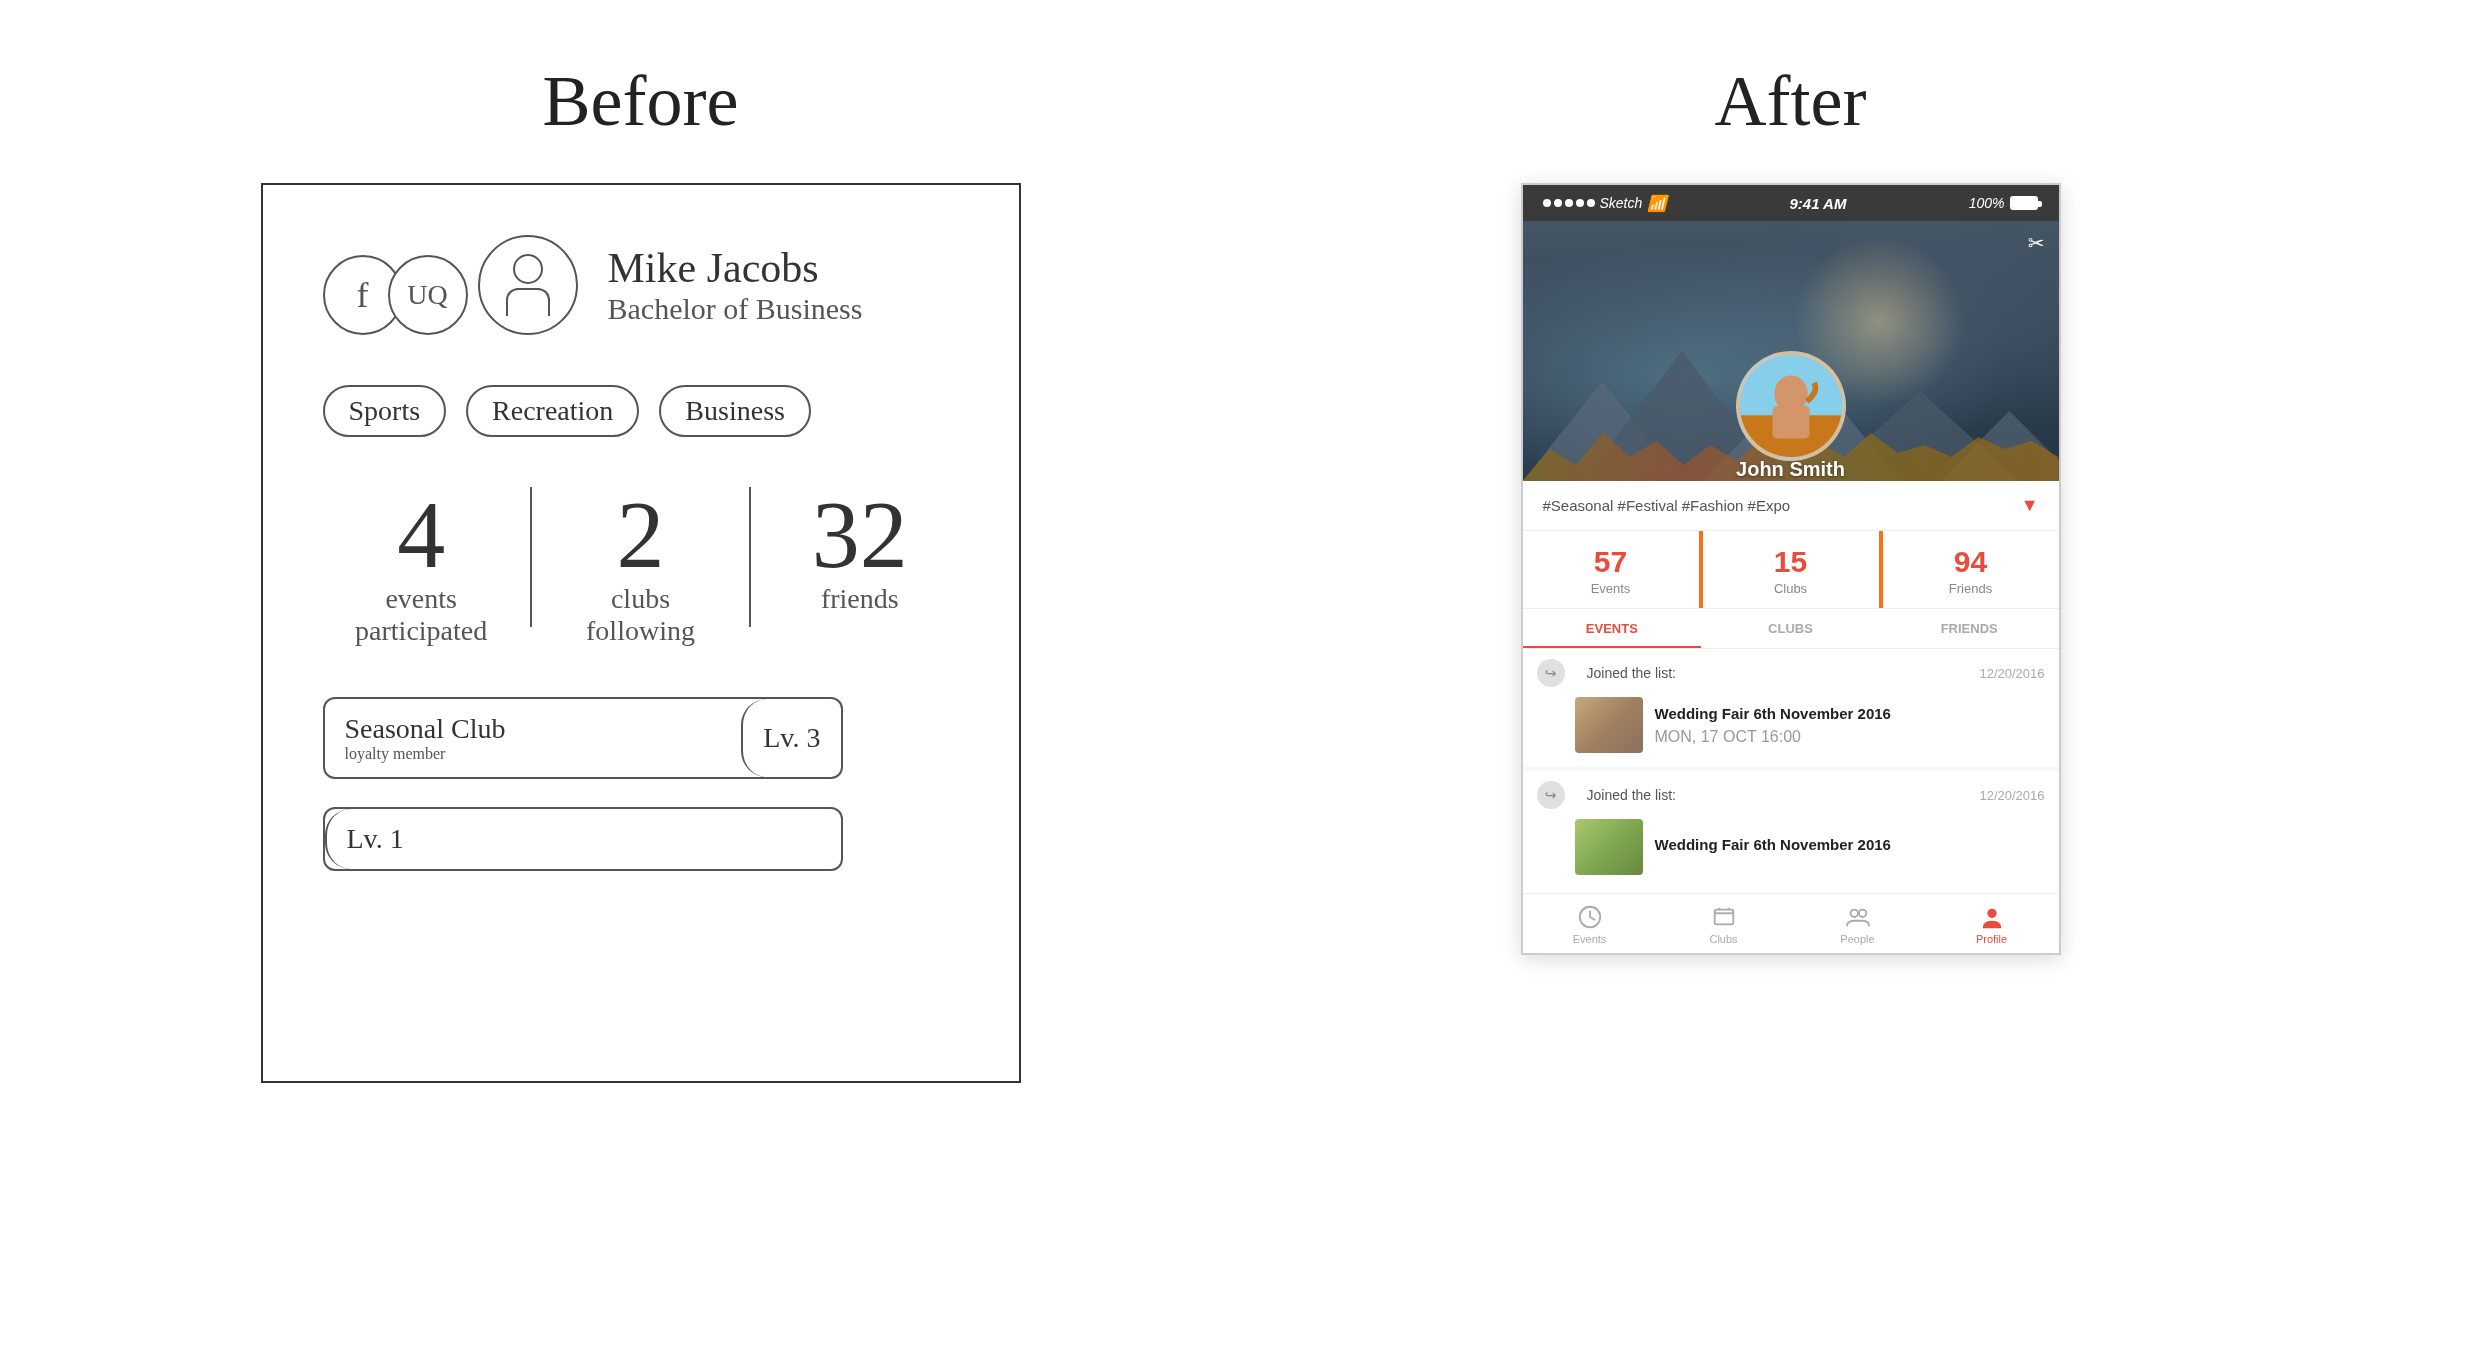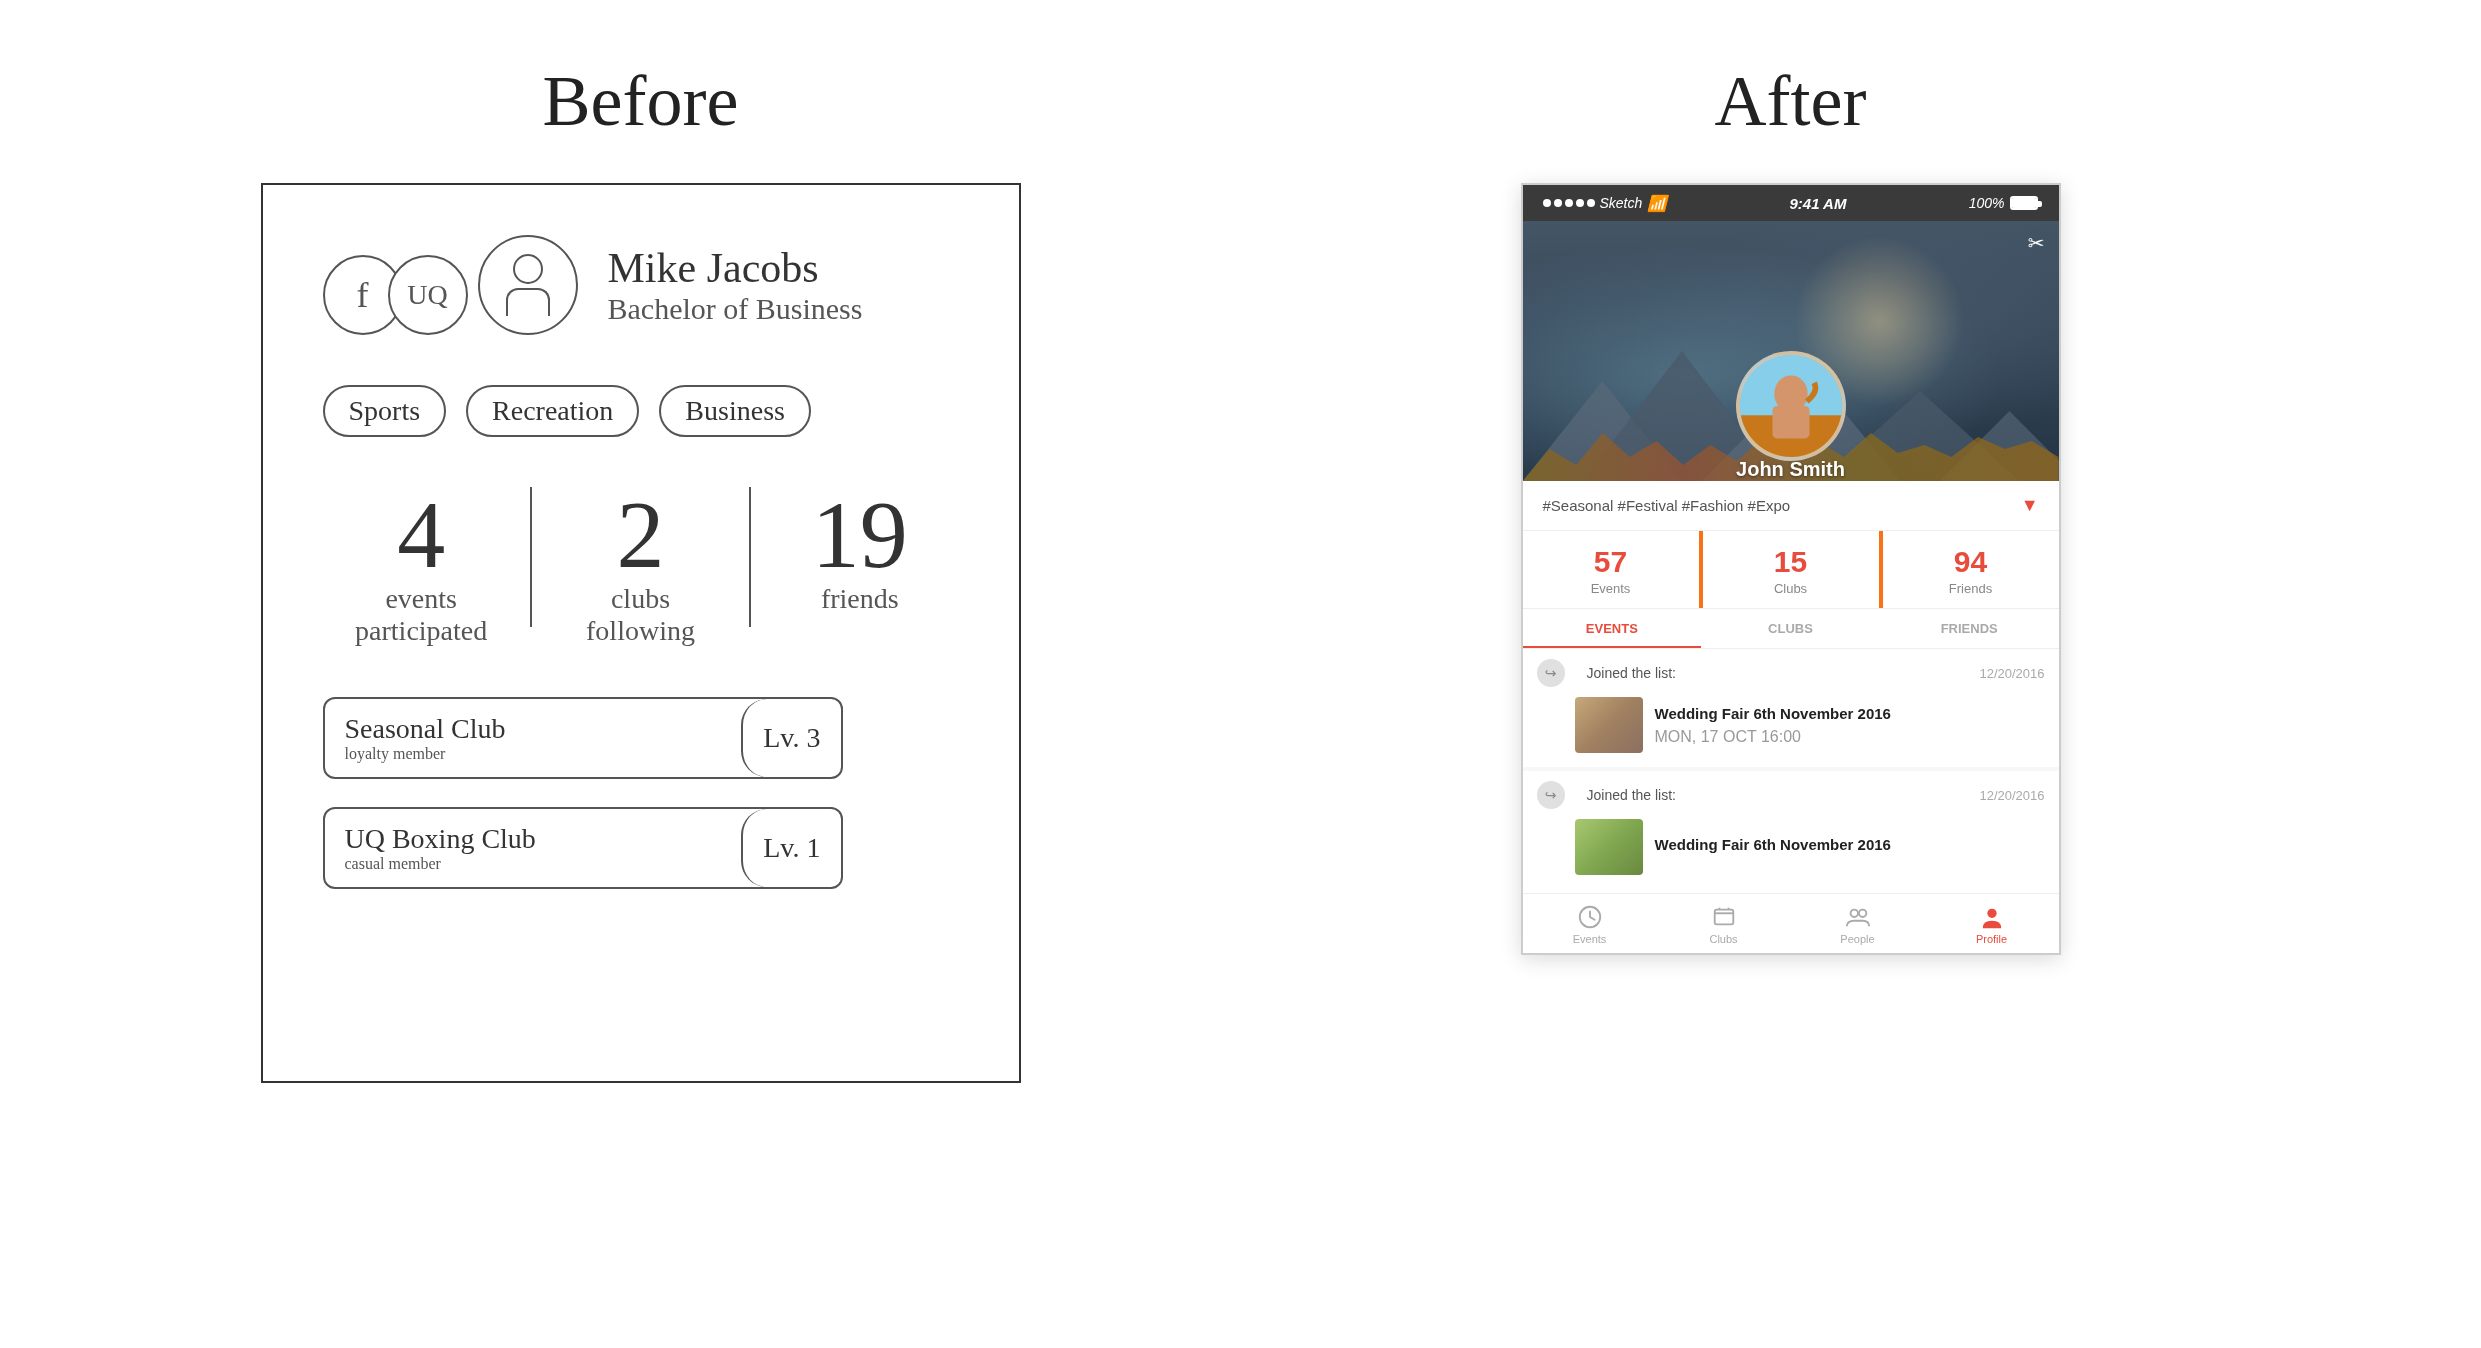--- a/index.html
+++ b/index.html
@@ -694,38 +694,34 @@
           <span class="sketch-stat-number">4</span>
           <span class="sketch-stat-label">events<br>participated</span>
         </div>
         <div class="sketch-stat-divider"></div>
         <div class="sketch-stat-item">
           <span class="sketch-stat-number">2</span>
           <span class="sketch-stat-label">clubs<br>following</span>
         </div>
         <div class="sketch-stat-divider"></div>
         <div class="sketch-stat-item">
-          <span class="sketch-stat-number">19</span>
+          <span class="sketch-stat-number">32</span>
           <span class="sketch-stat-label">friends</span>
         </div>
       </div>
 
       <div class="sketch-clubs">
         <div class="sketch-club-card">
           <div class="sketch-club-info">
             <div class="sketch-club-name">Seasonal Club</div>
             <div class="sketch-club-type">loyalty member</div>
           </div>
           <div class="sketch-club-level">Lv. 3</div>
         </div>
         <div class="sketch-club-card">
-          <div class="sketch-club-info">
-            <div class="sketch-club-name">UQ Boxing Club</div>
-            <div class="sketch-club-type">casual member</div>
-          </div>
           <div class="sketch-club-level">Lv. 1</div>
         </div>
       </div>
 
     </div>
   </div>
 
   <div class="right-panel">
     <h1 class="panel-title">After</h1>
 

